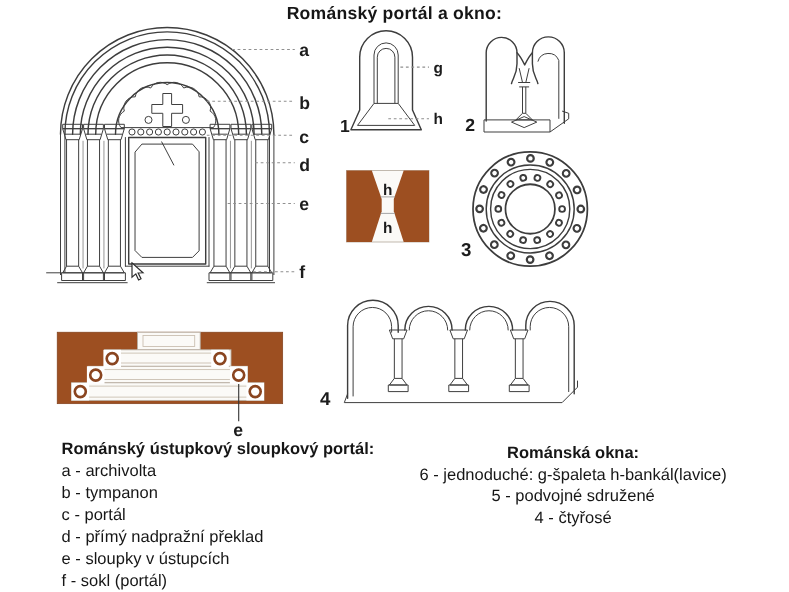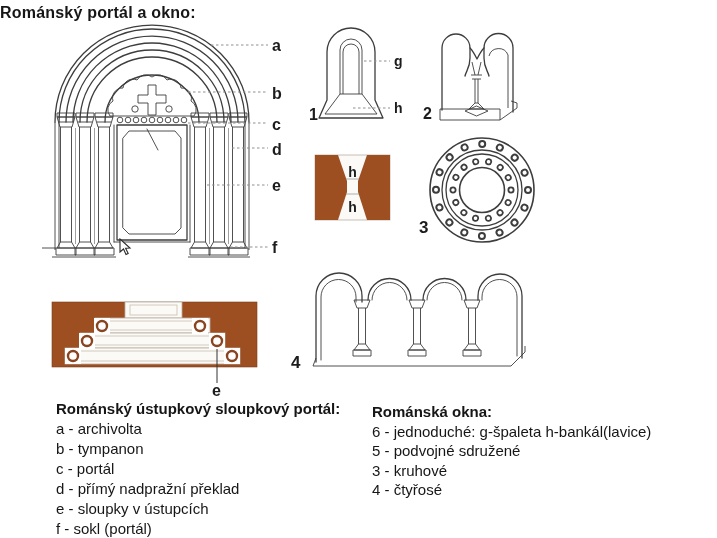--- a/index.html
+++ b/index.html
@@ -1,23 +1,23 @@
 <!DOCTYPE html>
 <html><head>
 <meta charset="utf-8">
 <style>
   html,body{margin:0;padding:0;background:#ffffff;}
   #stage{position:relative;width:717px;height:538px;background:#ffffff;overflow:hidden;
          font-family:"Liberation Sans",sans-serif;color:#161616;}
   .abs{position:absolute;}
-  #title{left:0;top:4px;width:717px;font-size:16px;font-weight:bold;letter-spacing:.2px;}
+  #title{left:0;top:4px;width:717px;text-align:center;font-size:16px;font-weight:bold;letter-spacing:.2px;}
   .legend{font-size:15px;line-height:20px;}
   .legend .hd{font-weight:bold;}
   #legend-portal{left:56px;top:399px;width:320px;}
-  #legend-windows{left:372px;top:402px;width:330px;line-height:19.5px;}
+  #legend-windows{left:356px;top:402px;width:330px;line-height:19.5px;text-align:center;}
   svg text{font-family:"Liberation Sans",sans-serif;fill:#1c1c1c;}
   .lab{font-size:16px;font-weight:bold;}
   .lab-sm{font-size:14px;font-weight:bold;}
   .sk{stroke:#3d3d3d;fill:none;stroke-width:1.3;stroke-linejoin:round;stroke-linecap:round;}
   .sk-th{stroke:#3d3d3d;fill:none;stroke-width:0.9;stroke-linejoin:round;}
   .lead{stroke:#8f8f8f;stroke-width:1;stroke-dasharray:2.5 2.5;fill:none;}
 </style>
 </head>
 <body>
 
@@ -256,17 +256,16 @@
     <div>c - portál</div>
     <div>d - přímý nadpražní překlad</div>
     <div>e - sloupky v ústupcích</div>
     <div>f - sokl (portál)</div>
   </div>
 
   <div id="legend-windows" class="abs legend">
     <div class="hd">Románská okna:</div>
     <div>6 - jednoduché: g-špaleta h-bankál(lavice)</div>
     <div>5 - podvojné sdružené</div>
-    <div>3 - kruhové</div>
     <div>4 - čtyřosé</div>
   </div>
 
 </div>
 
 </body></html>

